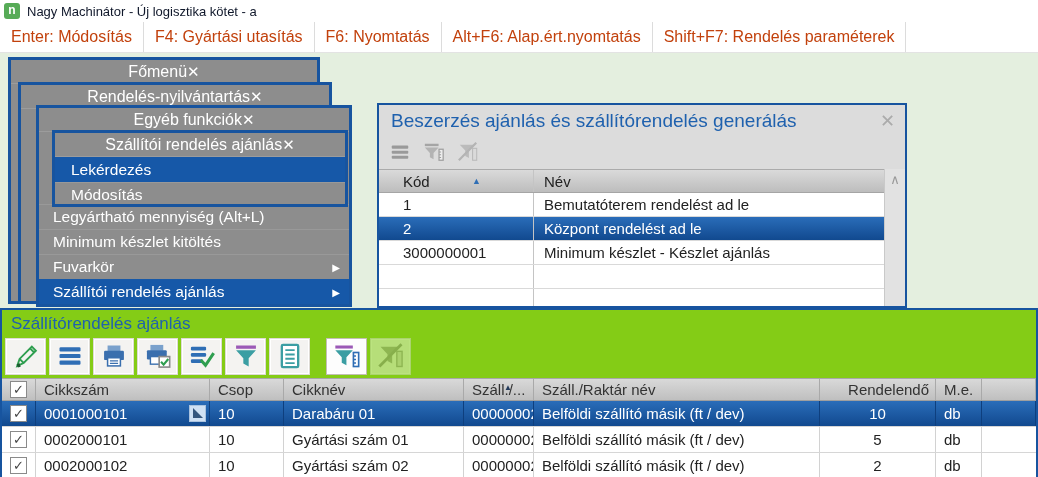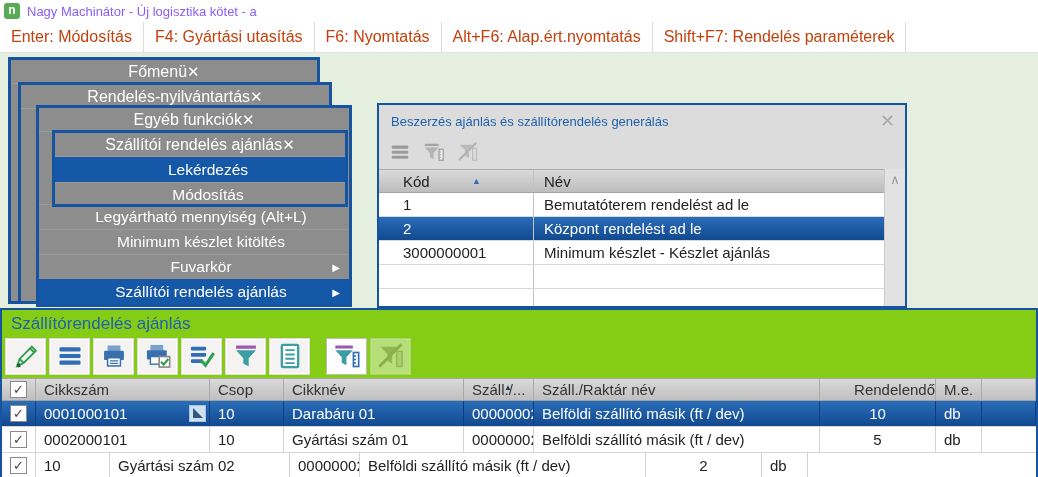--- a/index.html
+++ b/index.html
@@ -4,48 +4,48 @@
 <style>
   * { margin:0; padding:0; box-sizing:border-box; }
   html,body { width:1038px; height:477px; overflow:hidden;
     font-family:"Liberation Sans", sans-serif; background:#e4efdf; }
 
   
   .titlebar { position:absolute; left:0; top:0; width:1038px; height:22px;
     background:#ffffff; display:flex; align-items:center; gap:7px; padding-left:4px; z-index:20; }
   .app-icon { width:16px; height:16px; background:#57ab57; border-radius:3px;
     color:#fff; font-size:12px; font-weight:bold; text-align:center; line-height:15px; }
-  .titlebar-text { font-size:13px; color:#8b5cf6; }
+  .titlebar-text { font-size:13px; color:#0f172a; }
 
   .menubar { position:absolute; left:0; top:22px; width:1038px; height:31px;
     background:#ffffff; border-bottom:1px solid #e3e3e3; display:flex;
     align-items:stretch; white-space:nowrap; overflow:hidden; z-index:20; }
   .menubar-item { color:#c2410c; font-size:16px; padding:0 11px; display:flex;
     align-items:center; border-right:1px solid #dcdcdc; cursor:default; }
 
   
   .mwin { position:absolute; border:3px solid #17549f; background:#8d8d8d; }
   .mwin-title { height:24px; color:#ffffff; font-size:16px; display:flex;
     align-items:center; justify-content:center; padding:0 9px;
     border-bottom:1px solid #9c9c9c; }
   .mwin-close { color:#ffffff; font-size:15px; line-height:15px; cursor:default; }
   .mitem { height:25px; line-height:24px; color:#ffffff; font-size:15.5px;
-    padding-left:16px; position:relative; border-top:1px solid #999999;text-align:center; }
+    padding-left:16px; position:relative; border-top:1px solid #999999; }
   .mitem.sel { background:#1658a8; border-top:1px solid #1658a8; }
   .mitem .sub-arrow { position:absolute; right:9px; top:0; font-size:10px; line-height:25px; }
   .mwin-spacer { height:72px; }
   #win-szallitoi .mitem { padding-left:16px; }
   #win-egyeb .mitem { padding-left:14px; }
 
   
   .dialog { position:absolute; left:377px; top:103px; width:530px; height:205px;
     border:2px solid #17549f; background:#dcdcdc; z-index:10; overflow:hidden; }
   .dlg-titlerow { height:32px; display:flex; align-items:center;
     justify-content:space-between; padding:0 10px 0 12px; }
-  .dlg-title { color:#1f61ae; font-size:13px; }
+  .dlg-title { color:#1f61ae; font-size:19px; }
   .dlg-close { color:#ababab; font-size:18px; cursor:default; }
   .dlg-toolbar { height:30px; display:flex; align-items:center; gap:12px; padding-left:10px; }
   .dlg-toolbar svg { display:block; }
   .dis { filter:grayscale(1) opacity(.5); }
 
   .dtable { position:absolute; left:0; top:64px; width:526px; }
   .drow { display:flex; height:24px; background:#fff; border-bottom:1px solid #d9d9d9; }
   .drow.head { background:linear-gradient(#dadada,#bdbdbd); border-top:1px solid #ababab;
     border-bottom:1px solid #a5a5a5; color:#333; }
   .dcell { font-size:15px; color:#222; line-height:23px; padding-left:10px;
@@ -79,21 +79,21 @@
   .prow.head .pcell { color:#333; line-height:22px; border-right:1px solid #a9a9a9; }
   .prow.sel { background:linear-gradient(#2a6db9,#11498f); }
   .prow.sel .pcell { color:#fff; border-right:1px solid #0e3f7e; }
   .c-sel  { width:34px; display:flex; align-items:center; justify-content:center; padding-left:0; }
   .c-cikkszam { width:174px; }
   .c-csop { width:74px; }
   .c-cikknev { width:180px; }
   .c-szall { width:70px; }
   .c-szallnev { width:286px; }
   .c-rend { width:116px; text-align:center; padding-left:0; }
-  .prow.head .c-rend { text-align:right; padding-right:0; }
+  .prow.head .c-rend { text-align:right; padding-right:6px; }
   .c-me { width:46px; }
   .c-extra { width:54px; border-right:none; }
   .checkbox { width:17px; height:17px; background:#fff; border:1px solid #8a8a8a;
     color:#444; font-size:13px; line-height:15px; text-align:center; }
   .mini-sort { position:absolute; left:40px; top:-2px; font-size:8px; color:#243b5c; }
   .cell-marker { position:absolute; right:3px; top:4px; width:17px; height:17px;
     background:#cfe0f3; border:1px solid #a9c2de; }
   .cell-marker i { position:absolute; left:3px; bottom:3px; width:0; height:0;
     border-bottom:10px solid #35567d; border-right:10px solid transparent; }
 </style>
@@ -346,20 +346,21 @@
       <div class="pcell c-szallnev">Belföldi szállító másik (ft / dev)</div>
       <div class="pcell c-rend">5</div>
       <div class="pcell c-me">db</div>
       <div class="pcell c-extra"></div>
     </div>
 
     <div class="prow">
       <div class="pcell c-sel">
           <div class="checkbox">✓</div>
         </div>
+      <div class="pcell c-cikkszam">0002000102</div>
       <div class="pcell c-csop">10</div>
       <div class="pcell c-cikknev">Gyártási szám 02</div>
       <div class="pcell c-szall">00000002</div>
       <div class="pcell c-szallnev">Belföldi szállító másik (ft / dev)</div>
       <div class="pcell c-rend">2</div>
       <div class="pcell c-me">db</div>
       <div class="pcell c-extra"></div>
     </div>
   </div>
 </div>

